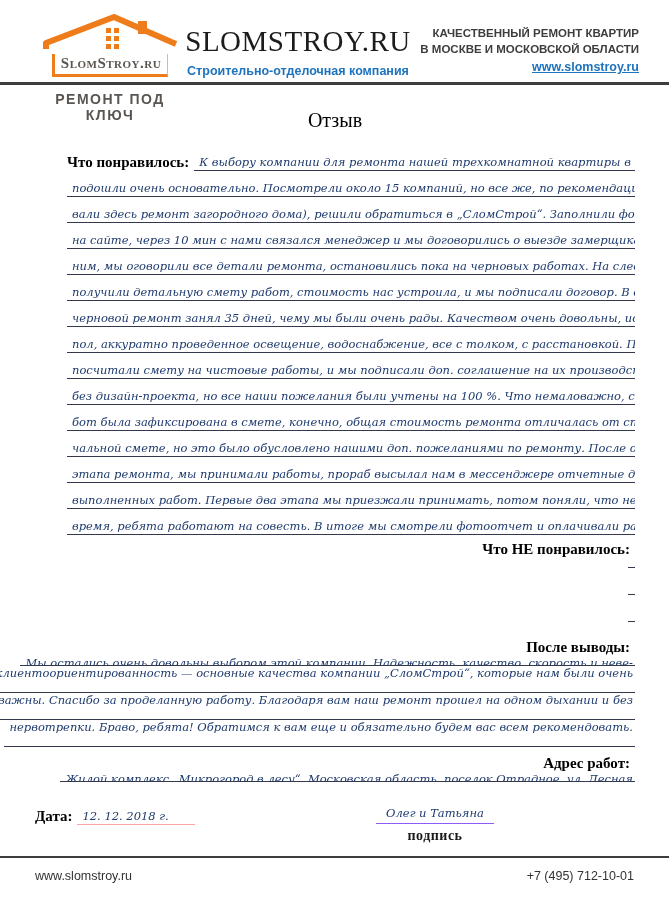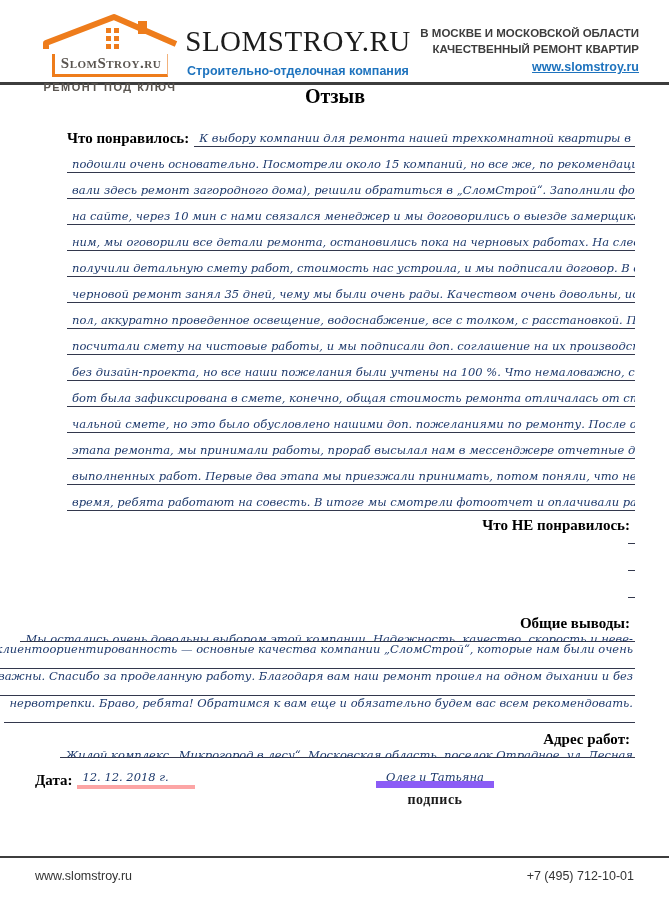--- a/index.html
+++ b/index.html
@@ -31,23 +31,23 @@
     margin-top: -14px;
     background:#fff;
     font-family: "Liberation Serif", serif;
     font-variant: small-caps;
     font-weight: bold;
     font-size: 15px;
     color: #5a5550;
     letter-spacing: .5px;
   }
   .logo-tagline {
-    margin-top: 4px;
-    font-family: "Liberation Sans", sans-serif;
-    font-size: 11px; font-weight: bold;
+    margin-top: 14px;
+    font-family: "Liberation Sans", sans-serif;
+    font-size: 14px; font-weight: bold;
     color: #5a5550; letter-spacing: 1.5px;
   }
   .header-center { flex: 1; text-align: center; padding-top: 14px; }
   .company-title {
     font-family: "Liberation Serif", serif;
     font-size: 29px; color: #1c1c1c; letter-spacing: .5px;
     line-height: 1.05;
   }
   .company-subtitle {
     margin-top: 8px;
@@ -62,22 +62,23 @@
   .header-link {
     display: inline-block; margin-top: 3px;
     font-size: 12.5px; font-weight: bold; color: #1e73be;
     text-decoration: underline; cursor: pointer;
   }
   .header-rule { height: 3px; background: #3d3d3d; width: 669px; }
 
   
   .main { padding: 0 34px 0 35px; }
   .doc-title {
+    margin-top: 24px;
     text-align: center;
-    font-size: 20px; font-weight: bold; color: #000;
+    font-size: 20px; font-weight: normal; color: #000;
   }
 
   .label {
     font-weight: bold; font-size: 15px; color: #000;
     white-space: nowrap; padding-right: 5px;
   }
   .hw {
     font-family: "DejaVu Serif", serif;
     font-style: italic;
     color: #1e3a6d;
@@ -92,35 +93,35 @@
     border-bottom: 1px solid #33384d;
     padding: 0 2px 1px 5px;
     overflow: hidden;
   }
 
   .section-liked    { margin-top: 13px; }
   .section-disliked { margin-top: 6px; }
   .section-summary  { margin-top: 17px; }
   .section-address  { margin-top: 8px; }
 
-  .row-date { margin-top: 4px; position: relative; height: 44px; }
+  .row-date { margin-top: 16px; position: relative; height: 44px; }
   .date-left { display:flex; align-items: flex-end; height: 27px; width: 190px; }
   .date-fill {
     width: 118px;
-    border-bottom: 4px solid #fca5a5;
+    border-bottom: 1px solid #fca5a5;
     padding: 0 2px 1px 5px;
     overflow: hidden;
   }
   .signature {
     position: absolute; left: 320px; top: 0;
     width: 160px; text-align: center;
   }
   .sig-line {
     display: inline-block;
-    border-bottom: 7px solid #8b5cf6;
+    border-bottom: 1px solid #8b5cf6;
     padding: 0 10px 1px 10px;
     height: 26px;
     line-height: 30px;
   }
   .sig-caption {
     margin-top: 4px;
     font-size: 14px; font-weight: bold; color: #1a1a1a;
     letter-spacing: .5px;
   }
 
@@ -155,22 +156,22 @@
       <div class="logo-tagline">РЕМОНТ ПОД КЛЮЧ</div>
     </div>
 
     <div class="header-center">
       <div class="company-title">SLOMSTROY.RU</div>
       <div class="company-subtitle">Строительно-отделочная компания</div>
     </div>
 
     <div class="header-right">
       <div class="slogan">
+        <div>КАЧЕСТВЕННЫЙ РЕМОНТ КВАРТИР</div>
         <div>В МОСКВЕ И МОСКОВСКОЙ ОБЛАСТИ</div>
-        <div>КАЧЕСТВЕННЫЙ РЕМОНТ КВАРТИР</div>
       </div>
       <span class="header-link">www.slomstroy.ru</span>
     </div>
   </div>
   <div class="header-rule"></div>
 
   <div class="main">
     <div class="doc-title">Отзыв</div>
 
     <div class="section-liked">
@@ -230,21 +231,21 @@
       <div class="line-row row27">
           <span class="line-fill hw"></span>
         </div>
       <div class="line-row row27">
           <span class="line-fill hw"></span>
         </div>
     </div>
 
     <div class="section-summary">
       <div class="line-row row27">
-        <span class="label">Общие выводы:</span>
+        <span class="label">После выводы:</span>
         <span class="line-fill hw">Мы остались очень довольны выбором этой компании. Надежность, качество, скорость и неве-</span>
       </div>
       <div class="line-row row27">
           <span class="line-fill hw">роятная  клиентоориентированность — основные  качества  компании „СломСтрой“, которые нам были очень</span>
         </div>
       <div class="line-row row27">
           <span class="line-fill hw">важны.  Спасибо за проделанную работу.  Благодаря вам наш  ремонт прошел на одном  дыхании и  без</span>
         </div>
       <div class="line-row row27">
           <span class="line-fill hw">нервотрепки.  Браво,  ребята!  Обратимся к вам  еще  и обязательно  будем  вас  всем  рекомендовать.</span>

